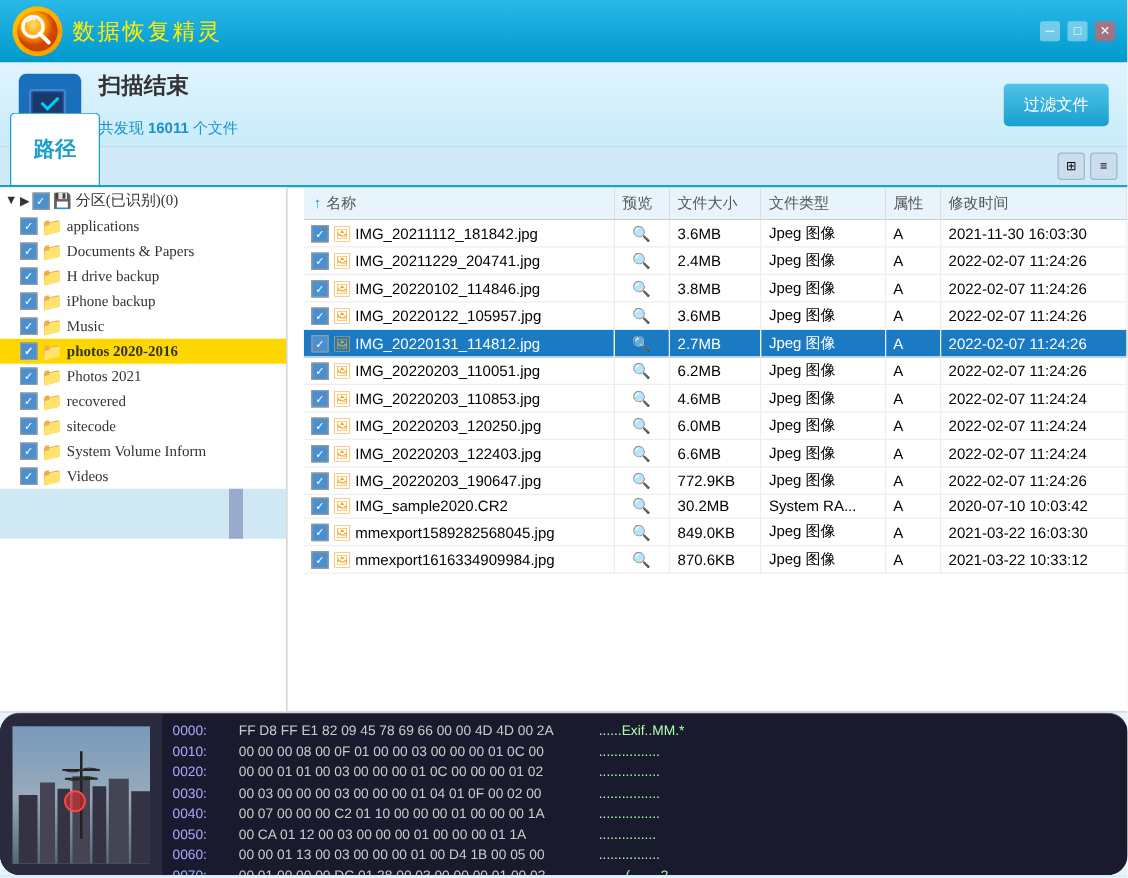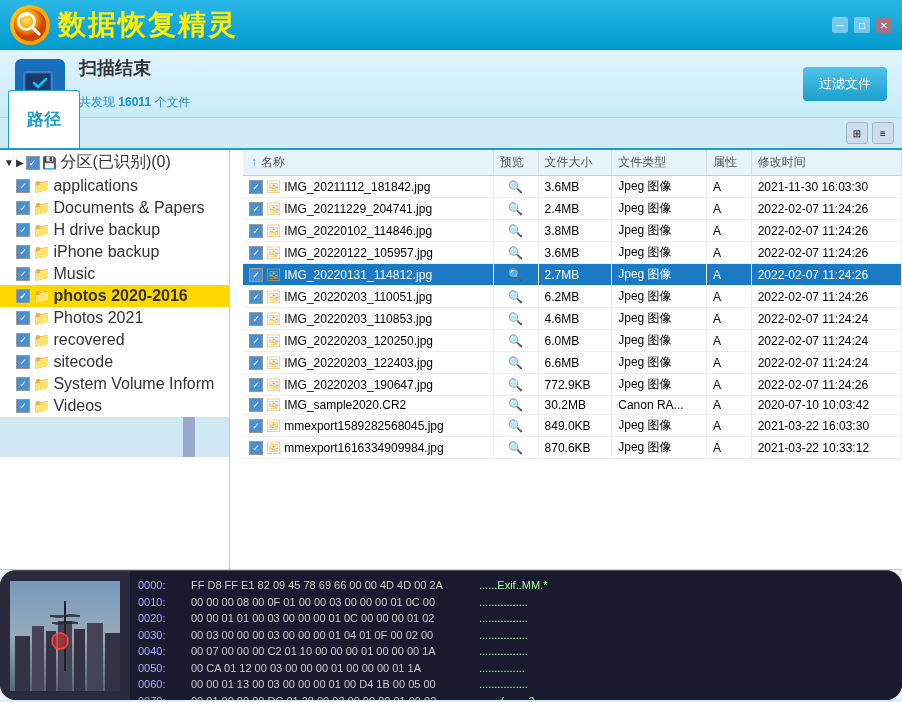--- a/index.html
+++ b/index.html
@@ -18,21 +18,21 @@
       width: 40px; height: 40px;
       background: radial-gradient(circle at 40% 40%, #ffdd00, #ff8800);
       border-radius: 50%;
       margin-right: 8px;
       display: flex; align-items: center; justify-content: center;
       font-size: 18px;
       overflow: hidden;
       position: relative;
     }
     .titlebar-logo svg { width: 36px; height: 36px; }
-    .titlebar-title { font-size: 28px; font-weight: bold; color: white; letter-spacing: 2px; text-align: center; }
+    .titlebar-title { font-size: 18px; font-weight: normal; color: white; letter-spacing: 2px; text-align: center; }
     .titlebar-title span { color: #ffee00; }
     .titlebar-controls { margin-left: auto; display: flex; gap: 6px; }
     .titlebar-btn { width: 16px; height: 16px; background: rgba(255,255,255,0.4); border-radius: 2px; display: flex; align-items: center; justify-content: center; cursor: pointer; font-size: 10px; color: white; }
 
     
     .scan-bar {
       background: linear-gradient(180deg, #e0f4ff 0%, #c8ecf8 100%);
       height: 68px;
       display: flex;
       align-items: center;
@@ -115,21 +115,21 @@
       padding: 2px 4px;
       cursor: pointer;
       white-space: nowrap;
       color: #333;
     }
     .tree-item.highlighted { background: #ffd700; color: #333; font-weight: bold; }
     .tree-indent { display: inline-block; width: 12px; }
     .tree-checkbox { width: 14px; height: 14px; border: 1px solid #999; background: #4a90d0; display: inline-flex; align-items: center; justify-content: center; margin-right: 3px; flex-shrink: 0; }
     .tree-checkbox.check::after { content: '✓'; color: white; font-size: 9px; }
     .tree-folder { color: #f5a623; margin-right: 3px; font-size: 14px; }
-    .tree-label { font-size: 16px; }
+    .tree-label { font-size: 12px; font-family: Liberation Serif, serif; }
 
     
     .right-panel {
       flex: 1;
       display: flex;
       flex-direction: column;
       overflow: hidden;
       margin-left: 13px;
     }
     .file-table { width: 100%; border-collapse: collapse; font-size: 12px; }
@@ -516,21 +516,21 @@
             <tr>
     <td>
       <div style="display:flex;align-items:center;gap:3px;">
         <div class="row-checkbox"></div>
         <span style="color:#f5a623;font-size:12px;">🖼</span>
         <span>IMG_sample2020.CR2</span>
       </div>
     </td>
     <td style="text-align:center;"><span style="color:#888;cursor:pointer;">🔍</span></td>
     <td>30.2MB</td>
-    <td>Canon RA...</td>
+    <td>System RA...</td>
     <td>A</td>
     <td>2020-07-10 10:03:42</td>
   </tr>
             <tr>
     <td>
       <div style="display:flex;align-items:center;gap:3px;">
         <div class="row-checkbox"></div>
         <span style="color:#f5a623;font-size:12px;">🖼</span>
         <span>mmexport1589282568045.jpg</span>
       </div>

